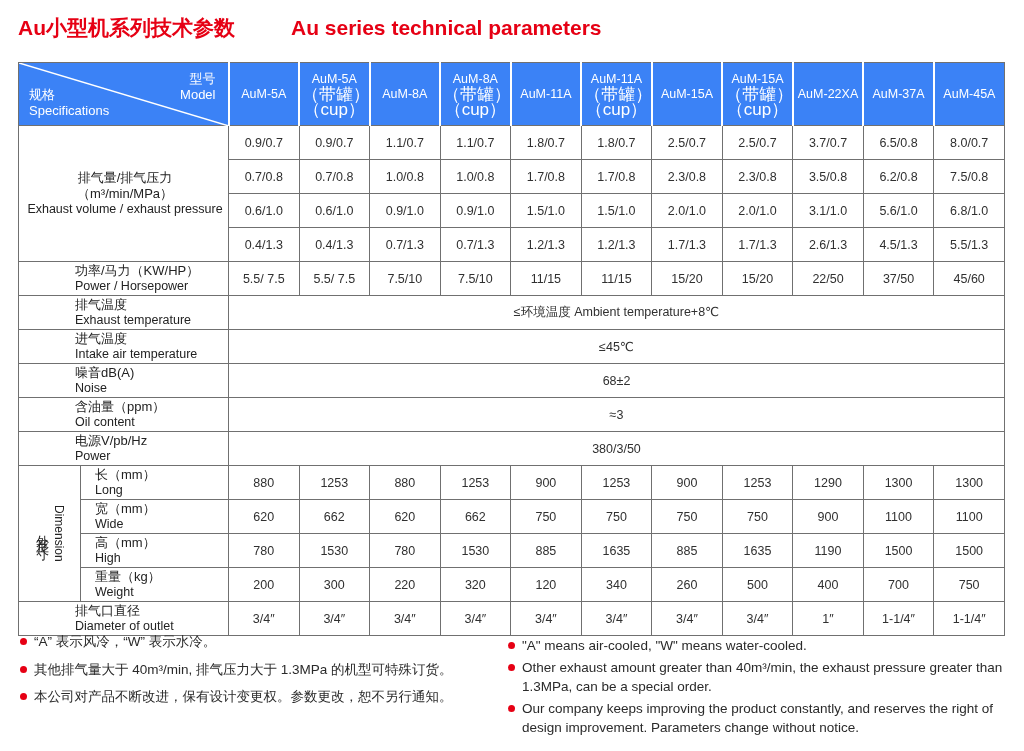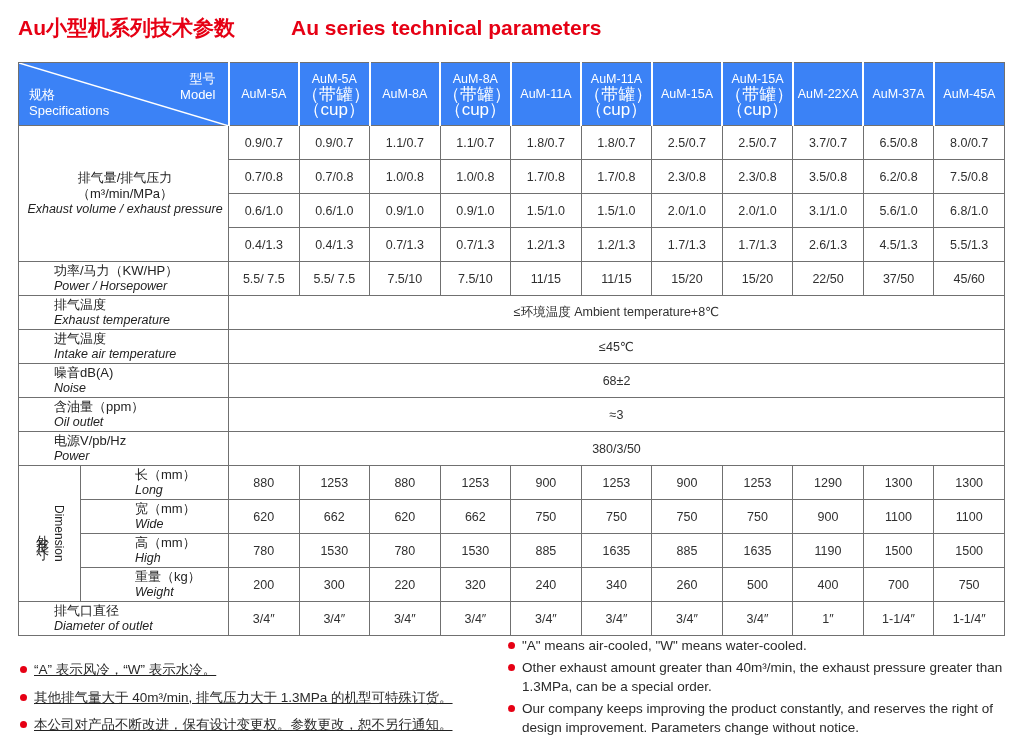--- a/index.html
+++ b/index.html
@@ -24,33 +24,33 @@
   .corner svg{position:absolute;left:0;top:0;}
   .cr-model{position:absolute;top:8px;right:12px;text-align:right;line-height:16px;}
   .cr-spec{position:absolute;bottom:6px;left:10px;text-align:left;line-height:16px;}
   .cr-zh{font-size:13px;} .cr-en{font-size:13px;}
   .model-th{font-size:12.5px;line-height:15px;padding:0 2px;}
   .model-th div{white-space:nowrap;}
   .model-note{font-size:17px;}
 
   tr.r34{height:34px;} tr.r33{height:33px;}
   td.val{text-align:center;font-size:12.5px;color:#303030;}
-  td.lbl{text-align:left;padding-left:35px;vertical-align:middle;background:#fff;}
+  td.lbl{text-align:left;padding-left:56px;vertical-align:middle;background:#fff;}
   td.lbl-center{text-align:center;padding-left:4px;}
   .lz{font-size:13px;line-height:16px;color:#222;}
-  .le{font-size:12.5px;line-height:15px;color:#222;font-style:italic;}
+  .le{font-size:12.5px;line-height:15px;color:#222;}
   td.vert{padding:0;vertical-align:middle;}
   .vwrap{display:flex;align-items:center;justify-content:center;gap:1px;}
   .vzh{writing-mode:vertical-rl;text-orientation:upright;font-size:13px;letter-spacing:4px;}
   .ven{writing-mode:vertical-rl;font-size:12px;}
-  td.sub{padding-left:54px;}
+  td.sub{padding-left:14px;}
 
   
   .notes{position:absolute;}
-  .notes-zh{left:20px;top:660px;width:475px;text-decoration:underline;}
+  .notes-zh{left:20px;top:632px;width:475px;}
   .notes-en{left:508px;top:636px;width:505px;}
   .note{position:relative;padding-left:14px;font-size:13.5px;line-height:19.5px;color:#2a2a2a;}
   .notes-zh .note{margin-bottom:8px;}
   .notes-en .note{margin-bottom:2px;}
   .bullet{position:absolute;left:0;top:6px;width:7px;height:7px;border-radius:50%;background:#e60014;}
 </style>
 </head>
 <body>
 
 <div class="page">
@@ -230,21 +230,21 @@
       <tr class="r34">
         <td class="lbl" colspan="2">
           <div class="lz">噪音dB(A)</div>
           <div class="le">Noise</div>
         </td>
         <td class="val" colspan="11">68±2</td>
       </tr>
       <tr class="r34">
         <td class="lbl" colspan="2">
           <div class="lz">含油量（ppm）</div>
-          <div class="le">Oil outlet</div>
+          <div class="le">Oil content</div>
         </td>
         <td class="val" colspan="11">≈3</td>
       </tr>
       <tr class="r34">
         <td class="lbl" colspan="2">
           <div class="lz">电源V/pb/Hz</div>
           <div class="le">Power</div>
         </td>
         <td class="val" colspan="11">380/3/50</td>
       </tr>
@@ -308,21 +308,21 @@
           </tr>
       <tr class="r34">
         <td class="lbl sub">
           <div class="lz">重量（kg）</div>
           <div class="le">Weight</div>
         </td>
       <td class="val">200</td>
             <td class="val">300</td>
             <td class="val">220</td>
             <td class="val">320</td>
-            <td class="val">240</td>
+            <td class="val">120</td>
             <td class="val">340</td>
             <td class="val">260</td>
             <td class="val">500</td>
             <td class="val">400</td>
             <td class="val">700</td>
             <td class="val">750</td>
           </tr>
 
       <tr class="r34">
         <td class="lbl" colspan="2">

